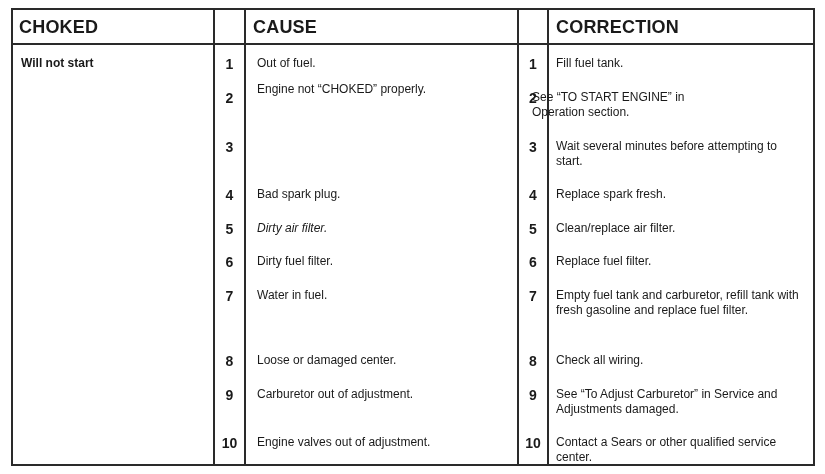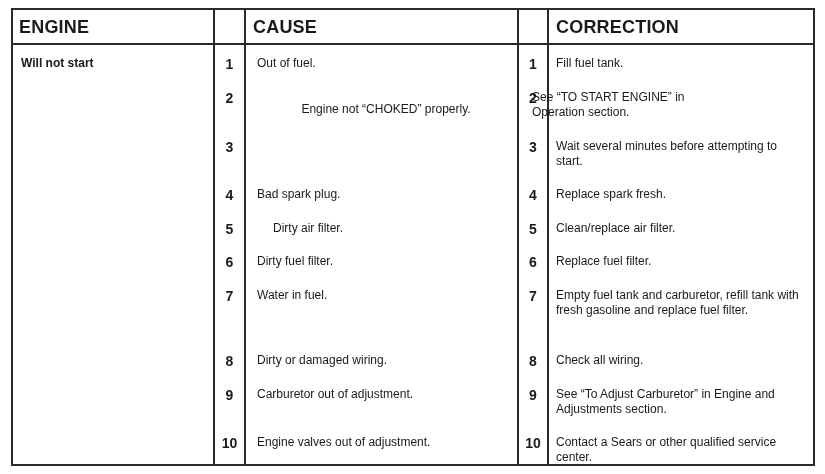--- a/index.html
+++ b/index.html
@@ -75,67 +75,67 @@
 
 <div class="table">
 
   <div class="vline" style="left:200px;"></div>
   <div class="vline" style="left:231px;"></div>
   <div class="vline" style="left:504px;"></div>
   <div class="vline" style="left:534px;"></div>
 
   <div class="hline" style="top:33px;"></div>
 
-  <div class="hdr" style="left:6px;">ENGINE</div>
+  <div class="hdr" style="left:6px;">CHOKED</div>
   <div class="hdr" style="left:240px;">CAUSE</div>
   <div class="hdr" style="left:543px;">CORRECTION</div>
 
   <div class="problem">Will not start</div>
 
   <div class="num" style="left:202px; width:29px; top:46px;">1</div>
   <div class="txt" style="left:244px; top:46px; width:255px;">Out of fuel.</div>
   <div class="num" style="left:506px; width:28px; top:46px;">1</div>
   <div class="txt" style="left:543px; top:46px; width:255px;">Fill fuel tank.</div>
 
   <div class="num" style="left:202px; width:29px; top:80px;">2</div>
-  <div class="txt" style="left:244px; top:92px; width:258px;text-align:center;">Engine not “CHOKED” properly.</div>
+  <div class="txt" style="left:244px; top:72px; width:258px;">Engine not “CHOKED” properly.</div>
   <div class="num" style="left:506px; width:28px; top:80px;">2</div>
   <div class="txt" style="left:519px; top:80px; width:200px;">See “TO START ENGINE” in Operation section.</div>
 
   <div class="num" style="left:202px; width:29px; top:129px;">3</div>
   <div class="num" style="left:506px; width:28px; top:129px;">3</div>
   <div class="txt" style="left:543px; top:129px; width:225px;">Wait several minutes before attempting to start.</div>
 
   <div class="num" style="left:202px; width:29px; top:177px;">4</div>
   <div class="txt" style="left:244px; top:177px; width:255px;">Bad spark plug.</div>
   <div class="num" style="left:506px; width:28px; top:177px;">4</div>
   <div class="txt" style="left:543px; top:177px; width:255px;">Replace spark fresh.</div>
 
   <div class="num" style="left:202px; width:29px; top:211px;">5</div>
-  <div class="txt" style="left:260px; top:211px; width:255px;">Dirty air filter.</div>
+  <div class="txt" style="left:244px; top:211px; width:255px;font-style:italic;">Dirty air filter.</div>
   <div class="num" style="left:506px; width:28px; top:211px;">5</div>
   <div class="txt" style="left:543px; top:211px; width:255px;">Clean/replace air filter.</div>
 
   <div class="num" style="left:202px; width:29px; top:244px;">6</div>
   <div class="txt" style="left:244px; top:244px; width:255px;">Dirty fuel filter.</div>
   <div class="num" style="left:506px; width:28px; top:244px;">6</div>
   <div class="txt" style="left:543px; top:244px; width:255px;">Replace fuel filter.</div>
 
   <div class="num" style="left:202px; width:29px; top:278px;">7</div>
   <div class="txt" style="left:244px; top:278px; width:255px;">Water in fuel.</div>
   <div class="num" style="left:506px; width:28px; top:278px;">7</div>
   <div class="txt" style="left:543px; top:278px; width:252px;">Empty fuel tank and carburetor, refill tank with fresh gasoline and replace fuel filter.</div>
 
   <div class="num" style="left:202px; width:29px; top:343px;">8</div>
-  <div class="txt" style="left:244px; top:343px; width:255px;">Dirty or damaged wiring.</div>
+  <div class="txt" style="left:244px; top:343px; width:255px;">Loose or damaged center.</div>
   <div class="num" style="left:506px; width:28px; top:343px;">8</div>
   <div class="txt" style="left:543px; top:343px; width:255px;">Check all wiring.</div>
 
   <div class="num" style="left:202px; width:29px; top:377px;">9</div>
   <div class="txt" style="left:244px; top:377px; width:255px;">Carburetor out of adjustment.</div>
   <div class="num" style="left:506px; width:28px; top:377px;">9</div>
-  <div class="txt" style="left:543px; top:377px; width:255px;">See “To Adjust Carburetor” in Engine and Adjustments section.</div>
+  <div class="txt" style="left:543px; top:377px; width:255px;">See “To Adjust Carburetor” in Service and Adjustments damaged.</div>
 
   <div class="num" style="left:202px; width:29px; top:425px;">10</div>
   <div class="txt" style="left:244px; top:425px; width:258px;">Engine valves out of adjustment.</div>
   <div class="num" style="left:506px; width:28px; top:425px;">10</div>
   <div class="txt" style="left:543px; top:425px; width:255px;">Contact a Sears or other qualified service center.</div>
 </div>
 
 </body></html>

